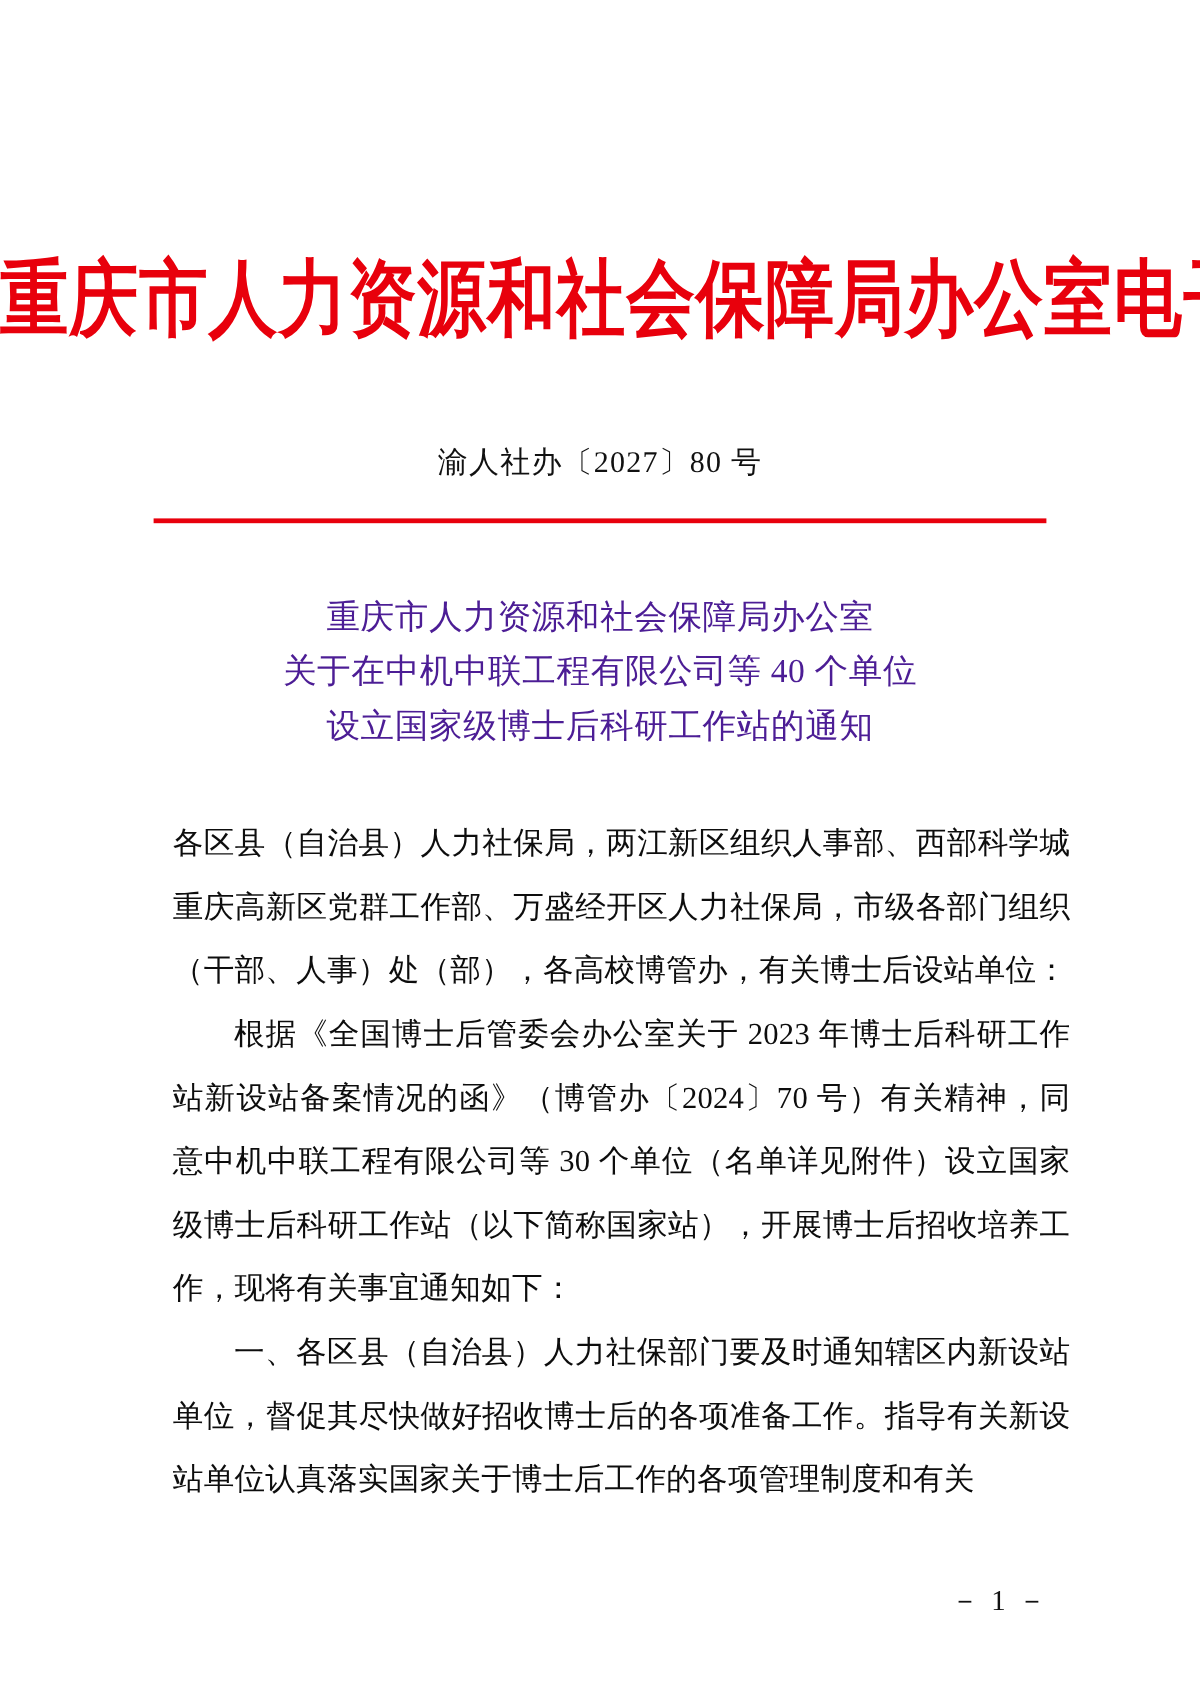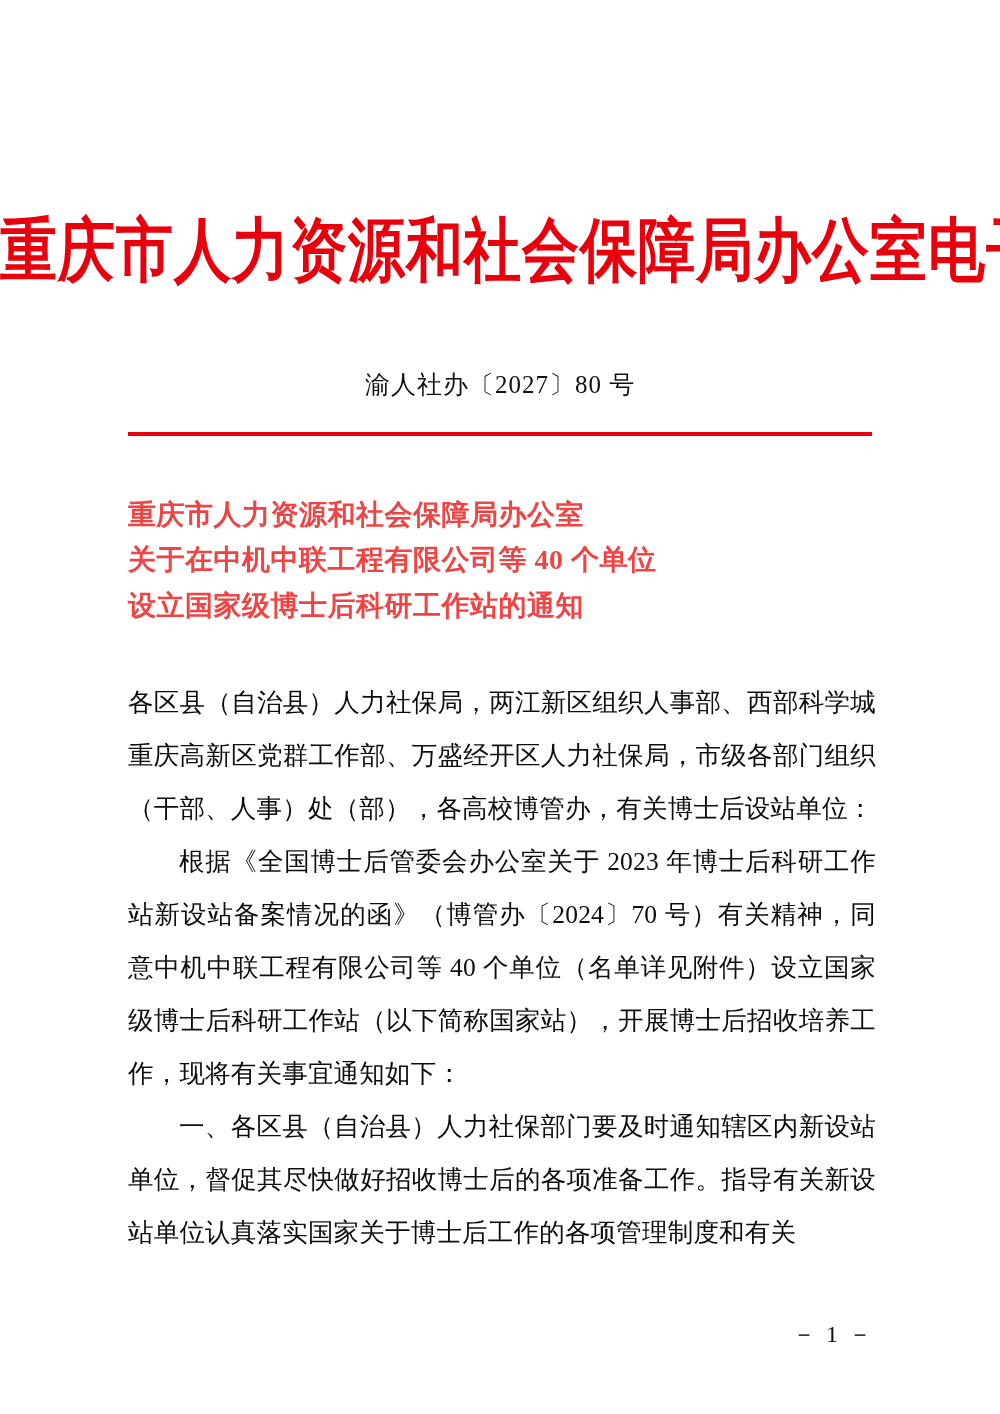--- a/index.html
+++ b/index.html
@@ -58,35 +58,35 @@
     height: 4px;
     background: #e8000c;
   }
 
   
   .title-block {
     position: absolute;
     left: 128px;
     width: 744px;
     top: 492px;
-    text-align: left;
-    font-weight: bold;
+    text-align: center;
+    font-weight: normal;
     font-size: 28px;
     line-height: 1.62;
-    color: #ef4444;
+    color: #4c1d95;
     letter-spacing: 0.5px;
   }
   .title-block div {
     white-space: nowrap;
   }
 
   
   .body-text {
     position: absolute;
-    left: 128px;
+    left: 144px;
     width: 748px;
     top: 676px;
     font-size: 25.5px;
     line-height: 53px;
     color: #0d0d0d;
     letter-spacing: 0.2px;
     text-align: justify;
   }
   .body-text p {
     margin: 0;
@@ -119,19 +119,19 @@
   <div class="red-rule"></div>
 
   <div class="title-block">
     <div>重庆市人力资源和社会保障局办公室</div>
     <div>关于在中机中联工程有限公司等 40 个单位</div>
     <div>设立国家级博士后科研工作站的通知</div>
   </div>
 
   <div class="body-text">
     <p>各区县（自治县）人力社保局，两江新区组织人事部、西部科学城重庆高新区党群工作部、万盛经开区人力社保局，市级各部门组织（干部、人事）处（部），各高校博管办，有关博士后设站单位：</p>
-    <p class="indent">根据《全国博士后管委会办公室关于 2023 年博士后科研工作站新设站备案情况的函》（博管办〔2024〕70 号）有关精神，同意中机中联工程有限公司等 40 个单位（名单详见附件）设立国家级博士后科研工作站（以下简称国家站），开展博士后招收培养工作，现将有关事宜通知如下：</p>
+    <p class="indent">根据《全国博士后管委会办公室关于 2023 年博士后科研工作站新设站备案情况的函》（博管办〔2024〕70 号）有关精神，同意中机中联工程有限公司等 30 个单位（名单详见附件）设立国家级博士后科研工作站（以下简称国家站），开展博士后招收培养工作，现将有关事宜通知如下：</p>
     <p class="indent">一、各区县（自治县）人力社保部门要及时通知辖区内新设站单位，督促其尽快做好招收博士后的各项准备工作。指导有关新设站单位认真落实国家关于博士后工作的各项管理制度和有关</p>
   </div>
 
   <div class="page-number">－ 1 －</div>
 
 </div>
 
 </body></html>

